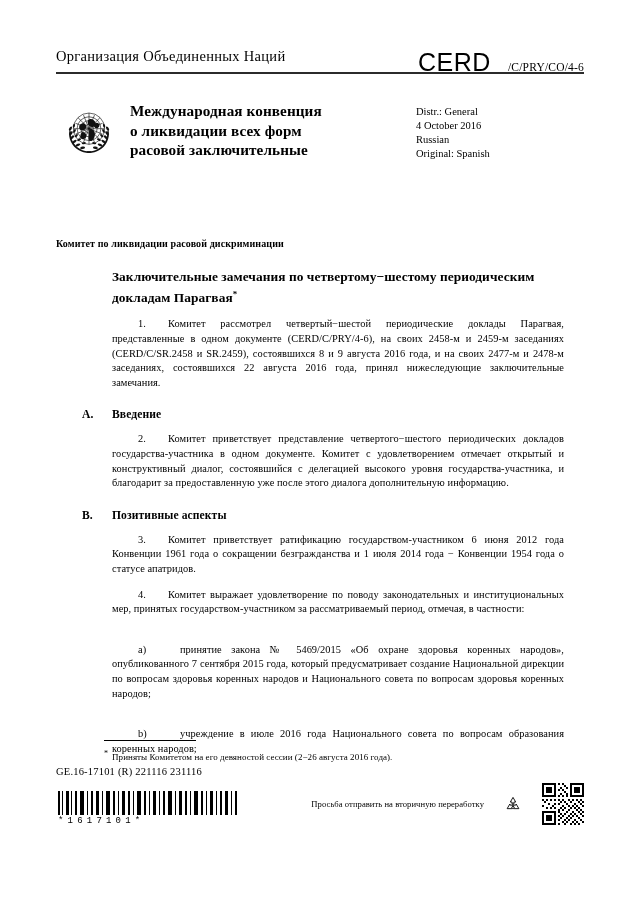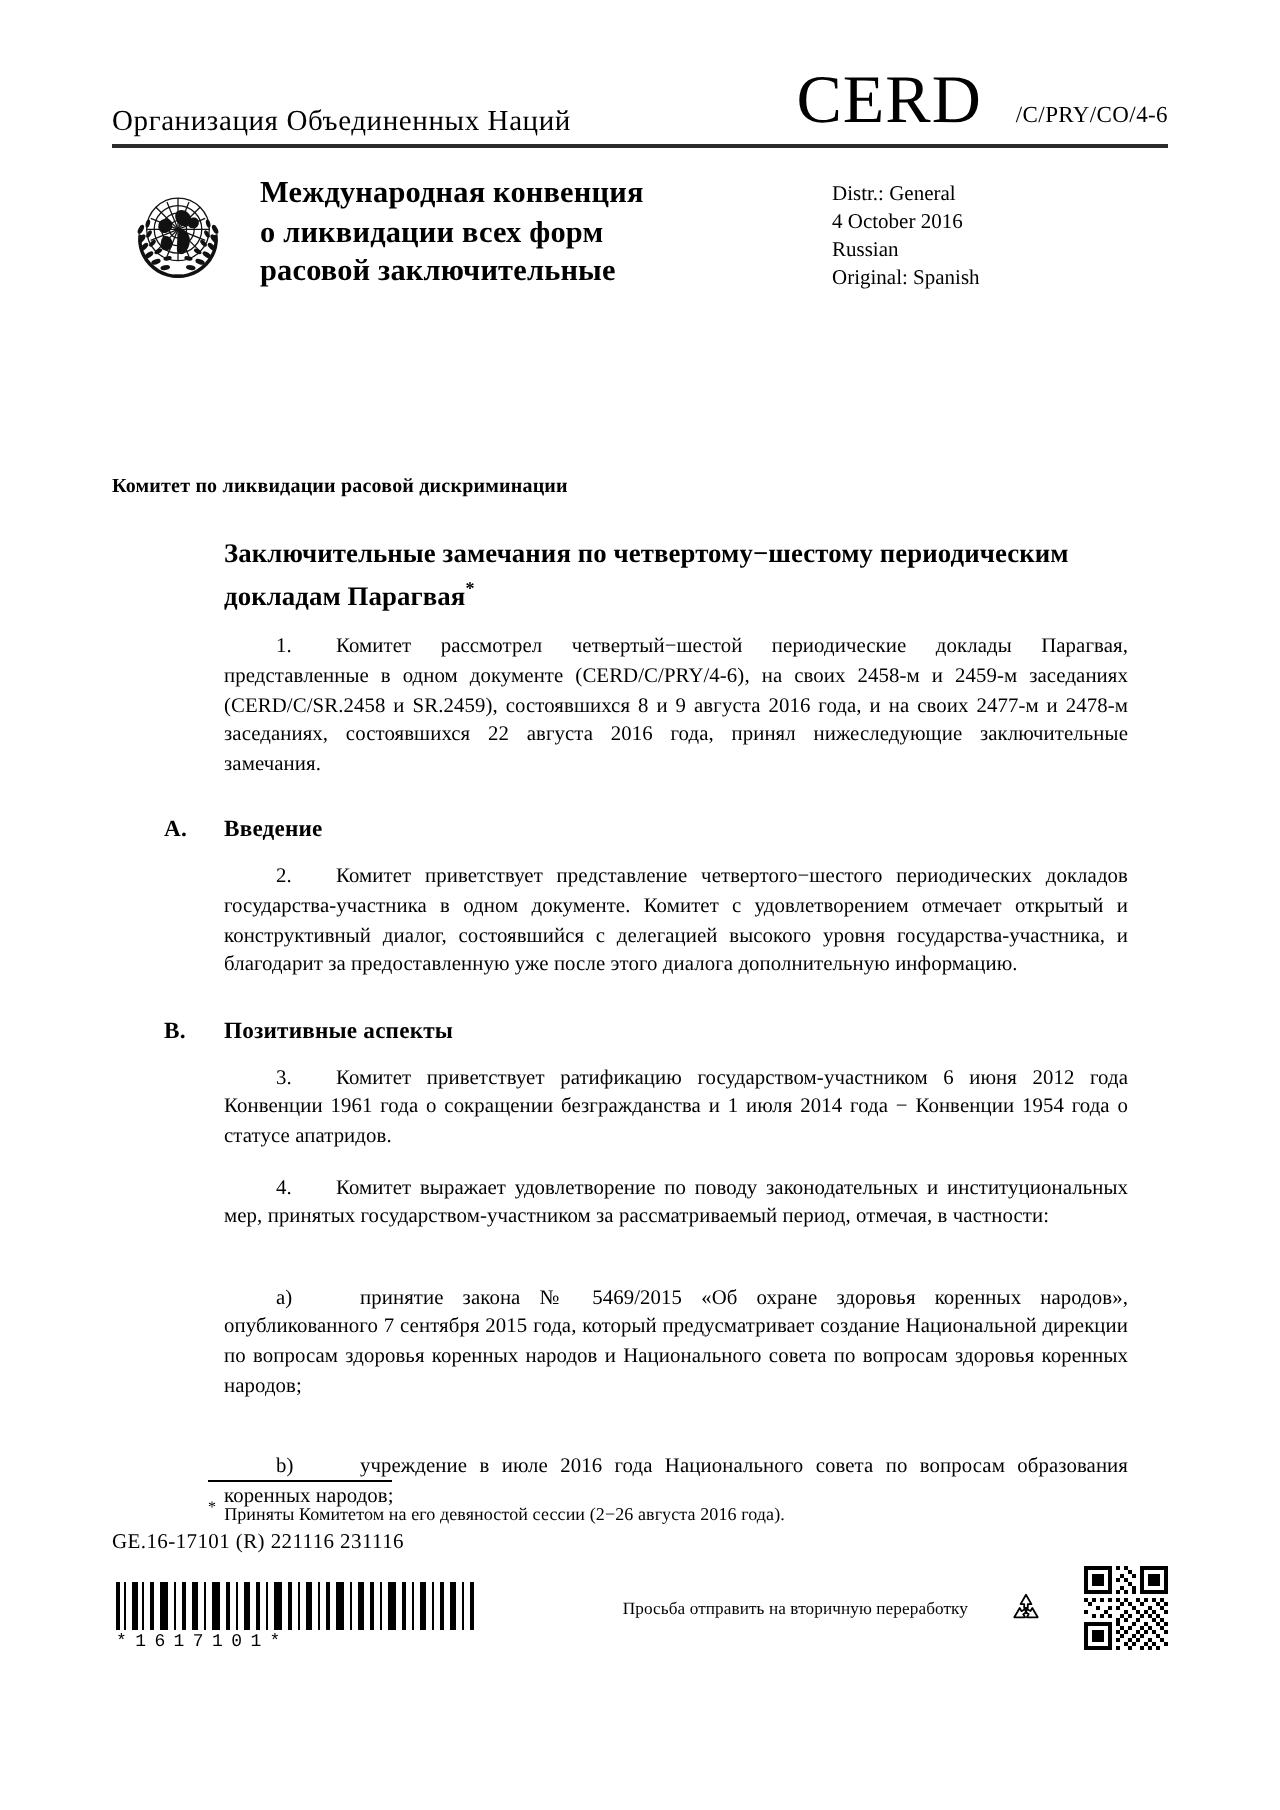--- a/index.html
+++ b/index.html
@@ -27,55 +27,55 @@
 
   
   .masthead {
     position: absolute;
     left: 56px;
     top: 48px;
     width: 528px;
   }
   .masthead-top {
     display: flex;
-    align-items: flex-end;
+    align-items: flex-start;
     justify-content: space-between;
     height: 22px;
   }
   .org-name {
     font-family: "Liberation Serif", "DejaVu Serif", serif;
     font-size: 14.5px;
     letter-spacing: 0.3px;
     white-space: nowrap;
   }
   .symbol-block {
     white-space: nowrap;
     display: flex;
     align-items: baseline;
   }
   .symbol-main {
-    font-size: 34px;
+    font-size: 25px;
     letter-spacing: 0.5px;
-    font-family: Liberation Serif, serif;
+    font-family: Liberation Sans, sans-serif;
   }
   .symbol-sub {
     font-size: 11.5px;
     letter-spacing: 0.2px;
     margin-left: 17px;
   }
   .rule-thick {
     margin-top: 2px;
     border-top: 2.2px solid #2b2b2b;
     width: 528px;
   }
 
   
   .masthead-body {
     display: flex;
-    margin-top: 12px;
+    margin-top: 26px;
   }
   .emblem {
     width: 58px;
     height: 58px;
     flex: 0 0 58px;
     margin-left: 4px;
     margin-top: 2px;
   }
   .conv-title {
     flex: 1 1 auto;

